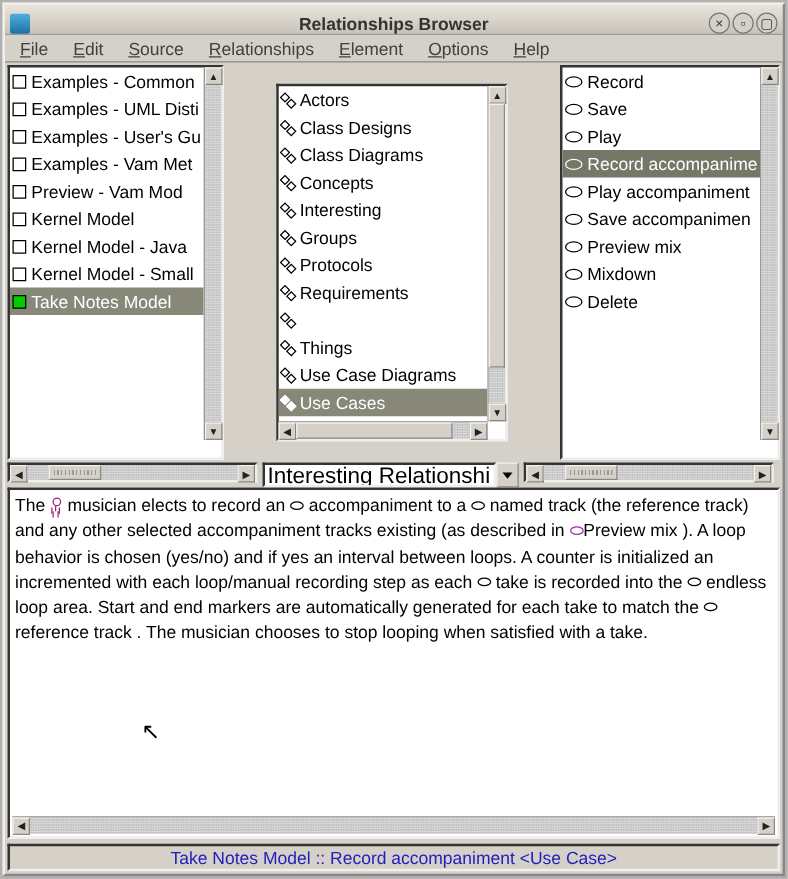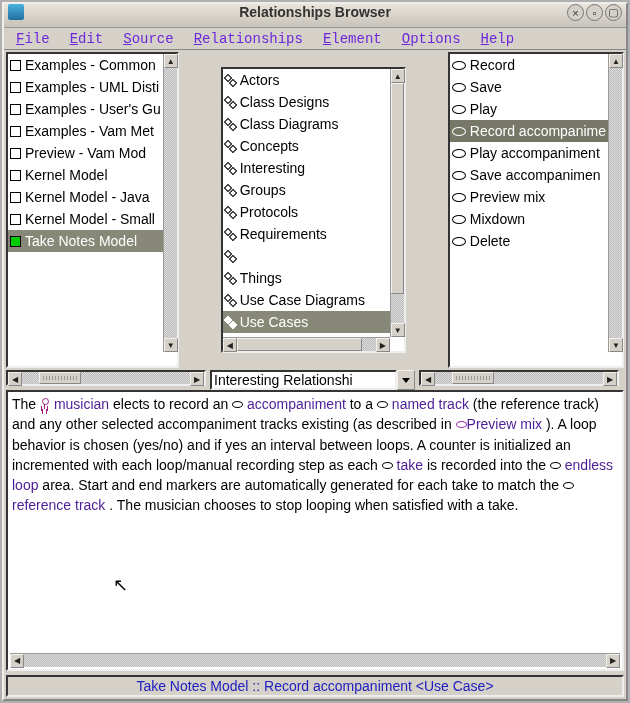--- a/index.html
+++ b/index.html
@@ -21,21 +21,21 @@
     border-top-color: #f0eee8;
     border-left-color: #f0eee8;
     display: flex;
     flex-direction: column;
   }
   .titlebar {
     height: 24px;
     background: linear-gradient(#e8e4dc, #c8c3ba);
     border-bottom: 1px solid #999;
     display: flex;
-    align-items: flex-start;
+    align-items: flex-end;
     position: relative;
   }
   .title-icon {
     width: 16px;
     height: 16px;
     margin-left: 4px;
     background: linear-gradient(#4ab0e0, #2070a0);
     border-radius: 2px;
   }
   .title-text {
@@ -69,23 +69,22 @@
     height: 22px;
     background: #d5d0c8;
     border-bottom: 1px solid #888;
     display: flex;
     align-items: center;
     padding: 0 4px;
     gap: 4px;
   }
   .menu-item {
     padding: 2px 8px;
-    color: #6d28d9;
+    color: #404040;
     cursor: default;
-    font-family: Liberation Mono, monospace;
   }
   .menu-item span.ul { text-decoration: underline; }
   .panes {
     display: flex;
     height: 320px;
     gap: 40px;
   }
   .pane {
     display: flex;
     flex-direction: column;
@@ -196,21 +195,21 @@
     display:flex;
   }
   .dropdown {
     flex:1;
     border:2px inset #eee;
     border-top-color:#888; border-left-color:#888;
     background:#fff;
     display:flex;
     align-items:center;
     padding:0 2px;
-    font-size:14px;
+    font-size:18px;
     overflow:hidden;
     white-space:nowrap;
   }
   .dd-btn {
     width:18px;
     background:#d5d0c8;
     border:1px solid;
     border-color:#f4f1ea #888 #888 #f4f1ea;
     display:flex;align-items:center;justify-content:center;
   }
@@ -247,21 +246,21 @@
     display:inline-block; width:10px; height:12px; position:relative; vertical-align:-1px;
   }
   .actor-icon::before {
     content:""; position:absolute; left:2px; top:0; width:5px; height:5px;
     border:1px solid #a02080; border-radius:50%;
   }
   .actor-icon::after {
     content:""; position:absolute; left:4px; top:6px; width:1px; height:5px; background:#a02080;
     box-shadow:-3px 2px 0 #a02080, 3px 2px 0 #a02080, -2px 5px 0 #a02080, 2px 5px 0 #a02080;
   }
-  .plink { color:#4c1d95; }
+  .plink { color:#000000; }
   .oval-inline {
     display:inline-block; width:11px;height:7px;border:1px solid #9a2aa8;border-radius:50%;vertical-align:1px;
   }
   .statusbar {
     height:22px;
     margin:2px;
     border:2px inset #eee;
     border-top-color:#888; border-left-color:#888;
     background:#d5d0c8;
     display:flex;align-items:center;justify-content:center;

